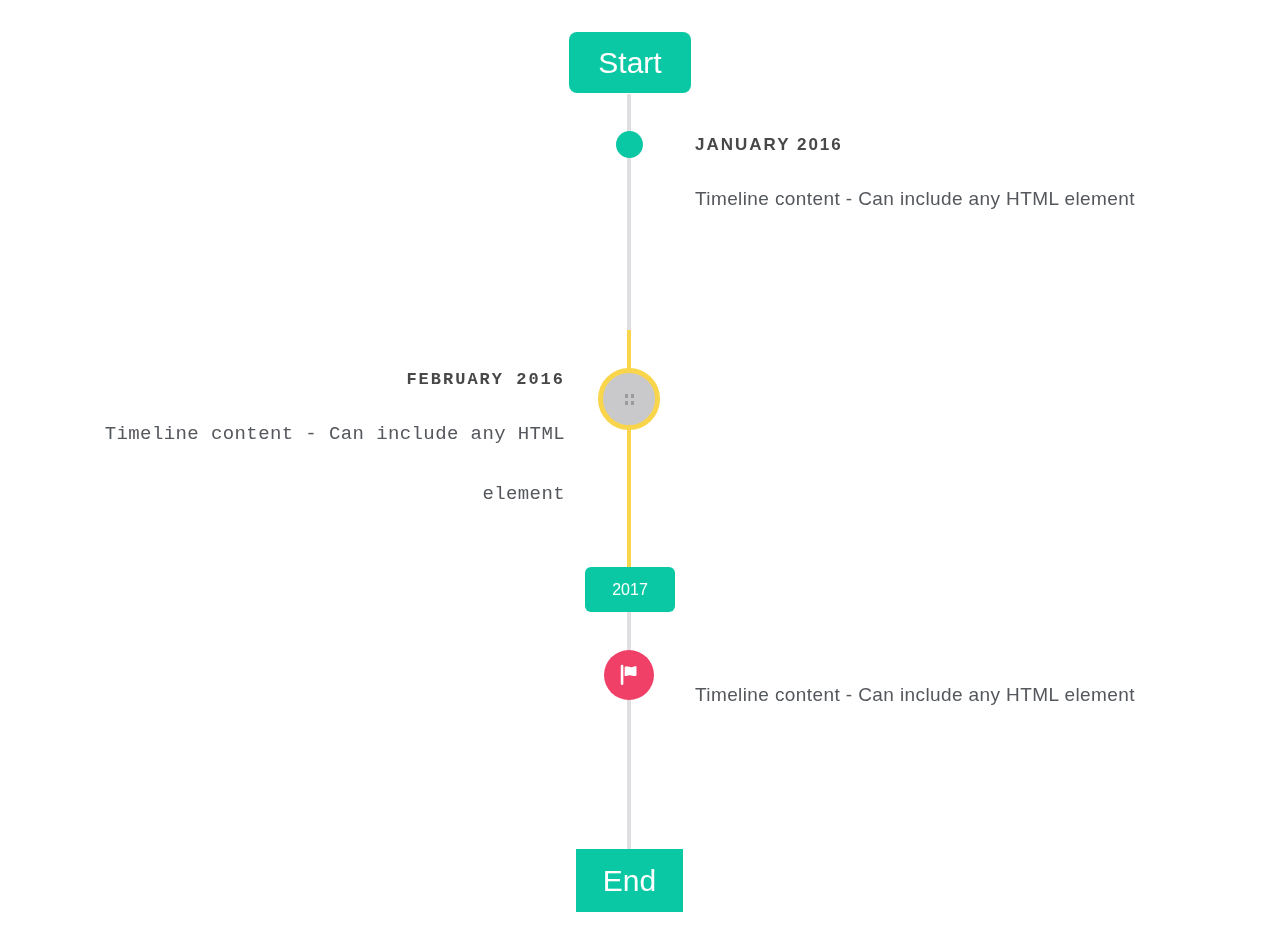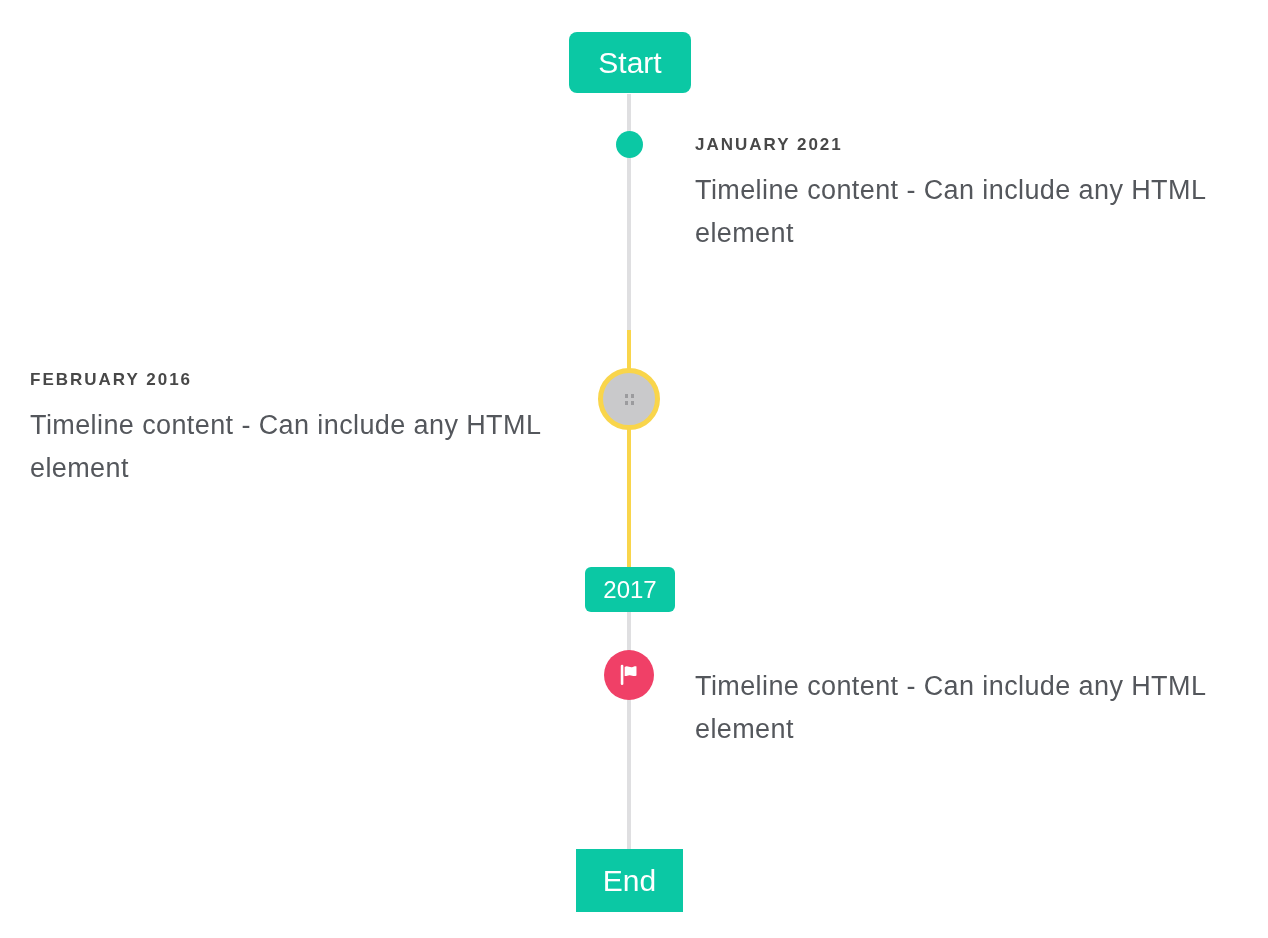--- a/index.html
+++ b/index.html
@@ -26,21 +26,21 @@
   .badge {
     position: absolute;
     display: flex;
     align-items: center;
     justify-content: center;
     background: #0bc8a4;
     color: #ffffff;
     box-sizing: border-box;
   }
   .badge.start { left: 569px; top: 32px;  width: 122px; height: 61px; border-radius: 8px; font-size: 30px; }
-  .badge.year  { left: 585px; top: 567px; width: 90px;  height: 45px; border-radius: 6px; font-size: 24px; }
+  .badge.year  { left: 585px; top: 567px; width: 90px;  height: 45px; border-radius: 6px; font-size: 16px; }
   .badge.end   { left: 576px; top: 849px; width: 107px; height: 63px; border-radius: 0; font-size: 30px; }
 
   
   .dot-teal {
     position: absolute;
     left: 616px; top: 131px;
     width: 27px; height: 27px;
     border-radius: 50%;
     background: #0bc8a4;
   }
@@ -81,47 +81,47 @@
   }
   .event .label {
     font-size: 17px;
     font-weight: 700;
     letter-spacing: 2px;
     line-height: 22px;
     color: #484848;
   }
   .event .content {
     margin: 13px 0 0 0;
-    font-size: 27px;
-    line-height: 43px;
+    font-size: 19px;
+    line-height: 60px;
     letter-spacing: 0.4px;
     color: #54575c;
     font-weight: 400;
   }
   .event.right { left: 695px; text-align: left; }
-  .event.left  { left: 30px; width: 535px; text-align: left; }
+  .event.left  { left: 30px; width: 535px; text-align: right; font-family: Liberation Mono, monospace; }
   .event.jan { top: 134px; }
   .event.feb { top: 369px; }
   .event.mar { top: 652px; }
 </style>
 </head>
 <body>
 
 <div class="canvas">
 
   <div class="line gray"></div>
   <div class="line yellow"></div>
 
   <div class="badge start">
     <span>Start</span>
   </div>
 
   <div class="dot-teal"></div>
   <div class="event right jan">
-    <div class="label">JANUARY 2021</div>
+    <div class="label">JANUARY 2016</div>
     <p class="content">Timeline content - Can include any HTML element</p>
   </div>
 
   <div class="bullet-image">
     <span class="broken-glyph"></span>
   </div>
   <div class="event left feb">
     <div class="label">FEBRUARY 2016</div>
     <p class="content">Timeline content - Can include any HTML element</p>
   </div>

